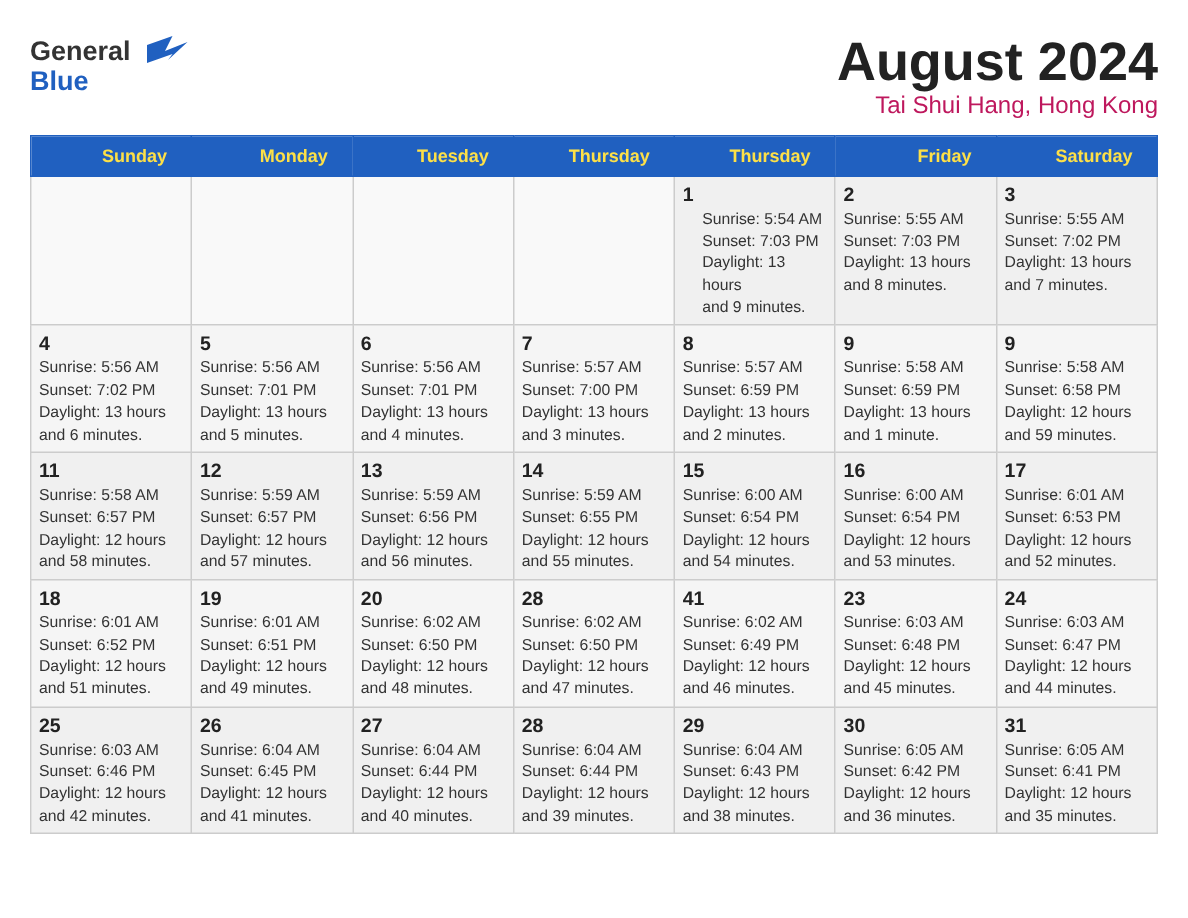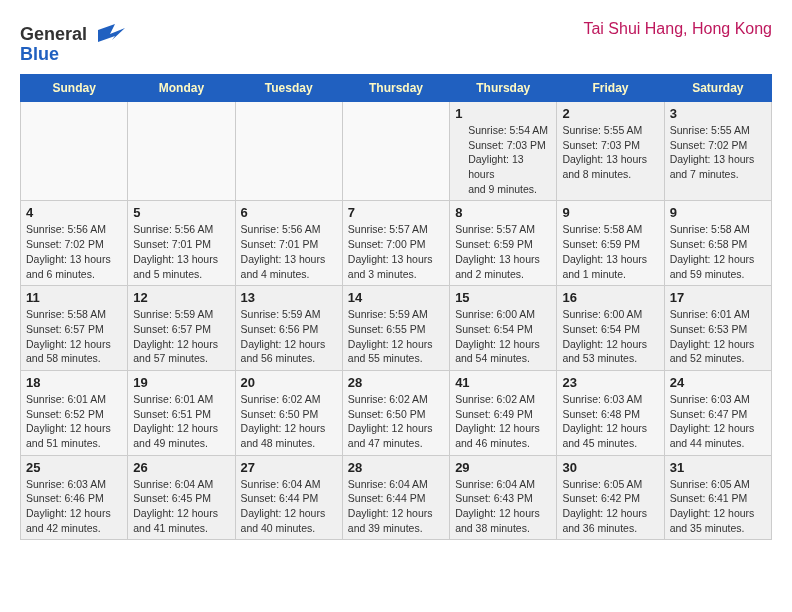--- a/index.html
+++ b/index.html
@@ -33,23 +33,23 @@
       font-size: 16px;
       color: #be185d;
     }
     .calendar {
       width: 100%;
       border-collapse: collapse;
       font-size: 11px;
     }
     .calendar th {
       background: #2060c0;
-      color: #fef9c3;
+      color: #fde047;
       padding: 6px 16px;
-      text-align: center;
+      text-align: right;
       font-size: 12px;
       border: 1px solid #2060c0;
     }
     .calendar td {
       border: 1px solid #ccc;
       vertical-align: top;
       padding: 4px 5px;
       width: calc(100% / 7);
       min-height: 80px;
       background: #fff;
@@ -83,20 +83,21 @@
   <div class="logo">
     <svg width="110" height="44" viewBox="0 0 110 44">
 
       <text x="0" y="20" font-family="Arial" font-weight="bold" font-size="18" fill="#333">General</text>
       <text x="0" y="40" font-family="Arial" font-weight="bold" font-size="18" fill="#2060c0">Blue</text>
 
       <polygon points="78,10 95,4 90,14 105,8 92,20 95,16 78,22" fill="#2060c0"></polygon>
     </svg>
   </div>
   <div class="title-block">
+    <div class="month-year">August 2024</div>
     <div class="location">Tai Shui Hang, Hong Kong</div>
   </div>
 </div>
 
 <table class="calendar">
   <thead>
     <tr>
     <th>Sunday</th>
         <th>Monday</th>
         <th>Tuesday</th>

